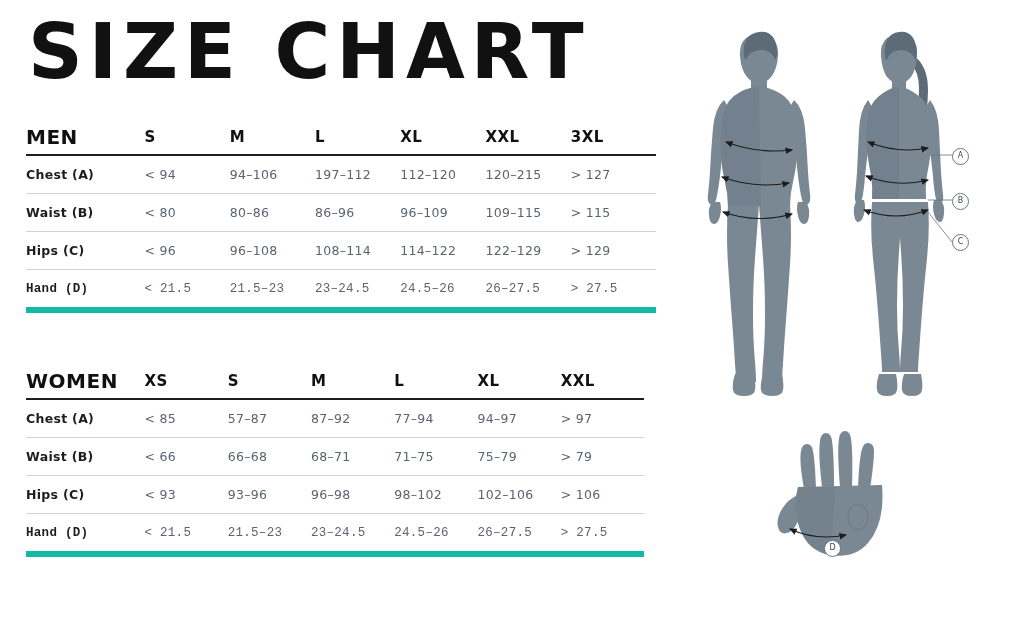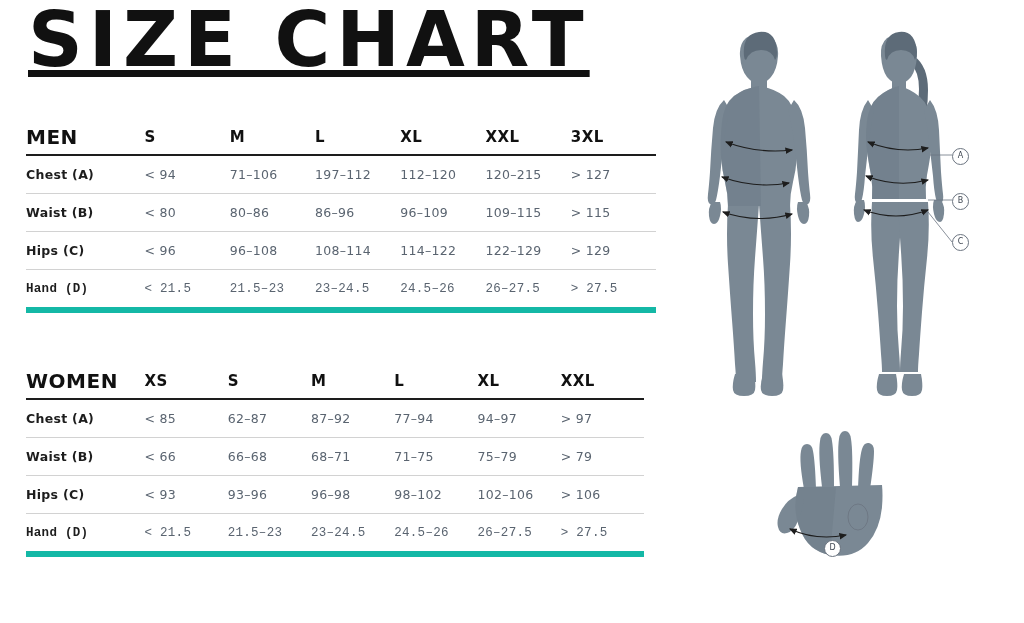--- a/index.html
+++ b/index.html
@@ -13,29 +13,28 @@
     position: relative;
     font-family: "DejaVu Sans", sans-serif;
     color: #1d1d1d;
     overflow: hidden;
   }
 
   
   #page-title {
     position: absolute;
     left: 28px;
-    top: 2px;
+    top: 14px;
     font-family: "DejaVu Sans", sans-serif;
     font-weight: bold;
     font-size: 76px;
     letter-spacing: 6px;
     line-height: 1;
     color: #111111;
     white-space: nowrap;
-    text-decoration: underline;
   }
 
   
   .size-table {
     position: absolute;
     border-collapse: collapse;
     table-layout: fixed;
   }
   #men-table  { left: 26px; top: 120px;  width: 630px; }
   #women-table{ left: 26px; top: 364px;  width: 618px; }
@@ -131,21 +130,21 @@
       <th>L</th>
       <th>XL</th>
       <th>XXL</th>
       <th>3XL</th>
     </tr>
   </thead>
   <tbody>
     <tr>
       <td class="row-label">Chest (A)</td>
       <td>&lt; 94</td>
-      <td>71–106</td>
+      <td>94–106</td>
       <td>197–112</td>
       <td>112–120</td>
       <td>120–215</td>
       <td>&gt; 127</td>
     </tr>
     <tr>
       <td class="row-label">Waist (B)</td>
       <td>&lt; 80</td>
       <td>80–86</td>
       <td>86–96</td>
@@ -192,21 +191,21 @@
       <th>M</th>
       <th>L</th>
       <th>XL</th>
       <th>XXL</th>
     </tr>
   </thead>
   <tbody>
     <tr>
       <td class="row-label">Chest (A)</td>
       <td>&lt; 85</td>
-      <td>62–87</td>
+      <td>57–87</td>
       <td>87–92</td>
       <td>77–94</td>
       <td>94–97</td>
       <td>&gt; 97</td>
     </tr>
     <tr>
       <td class="row-label">Waist (B)</td>
       <td>&lt; 66</td>
       <td>66–68</td>
       <td>68–71</td>

